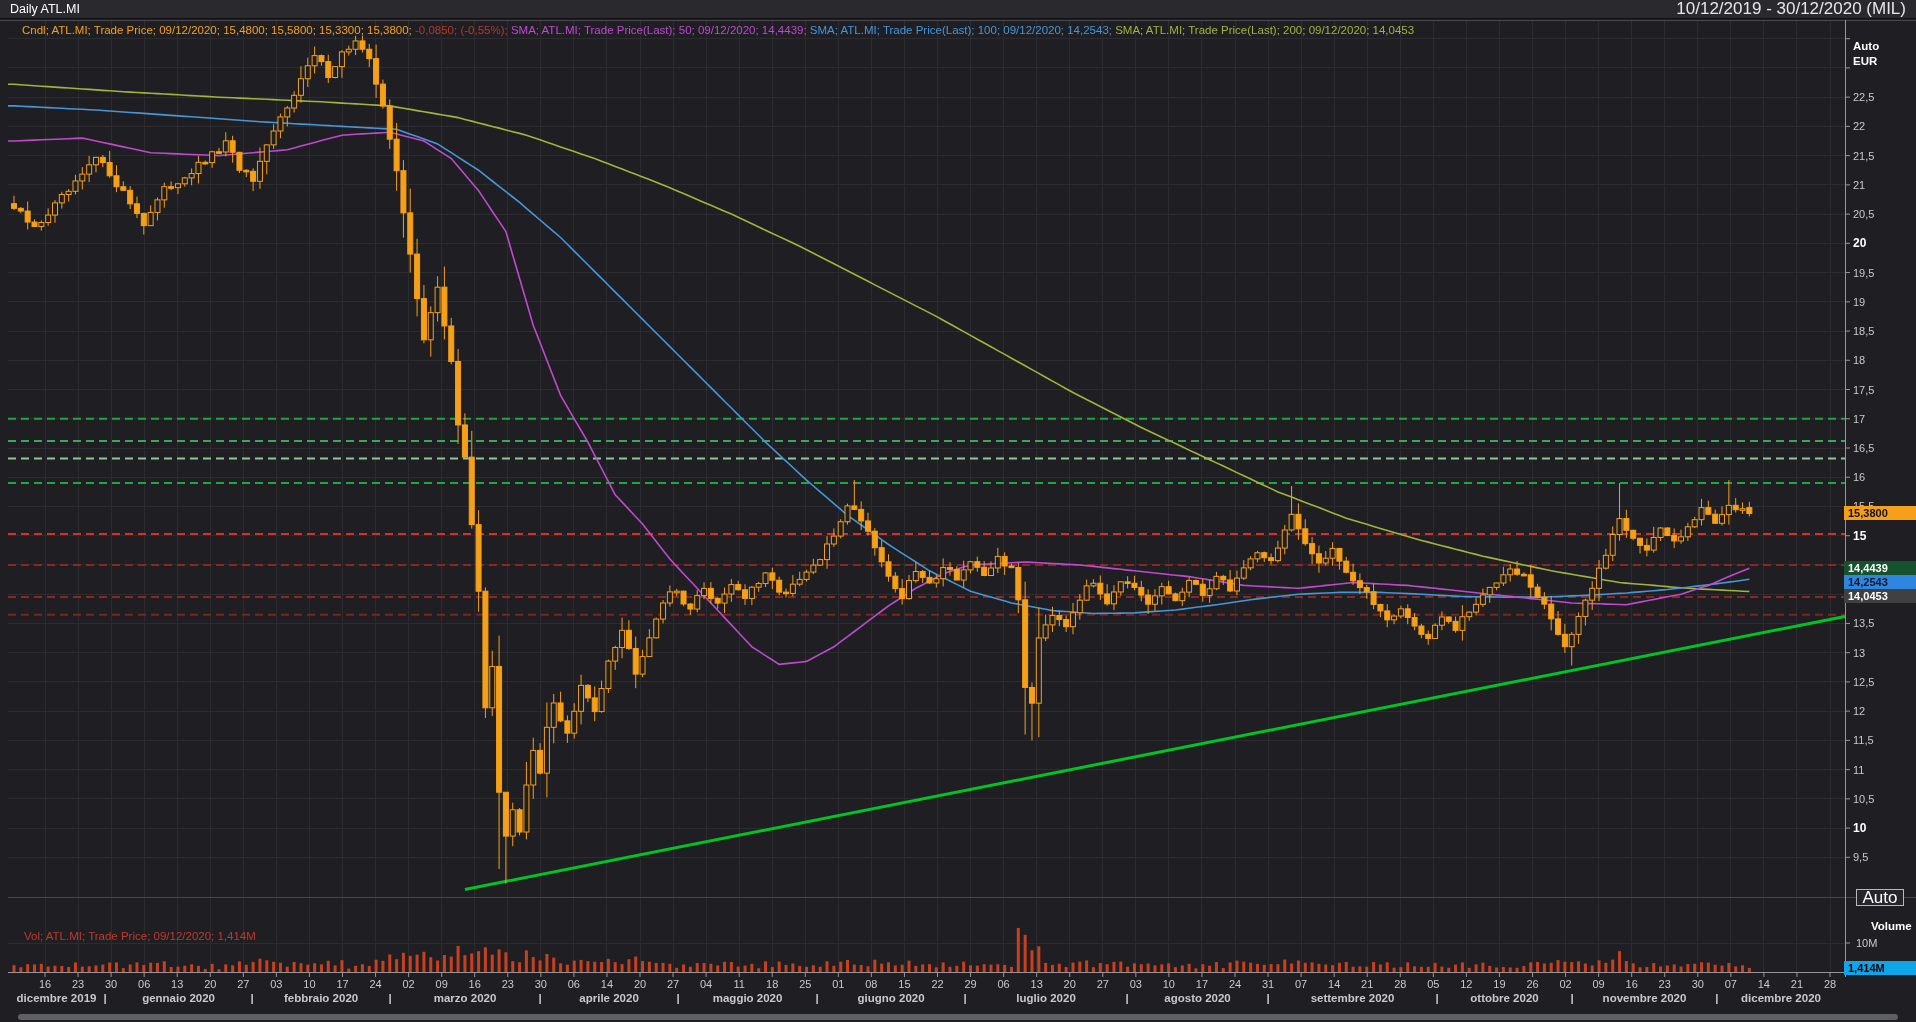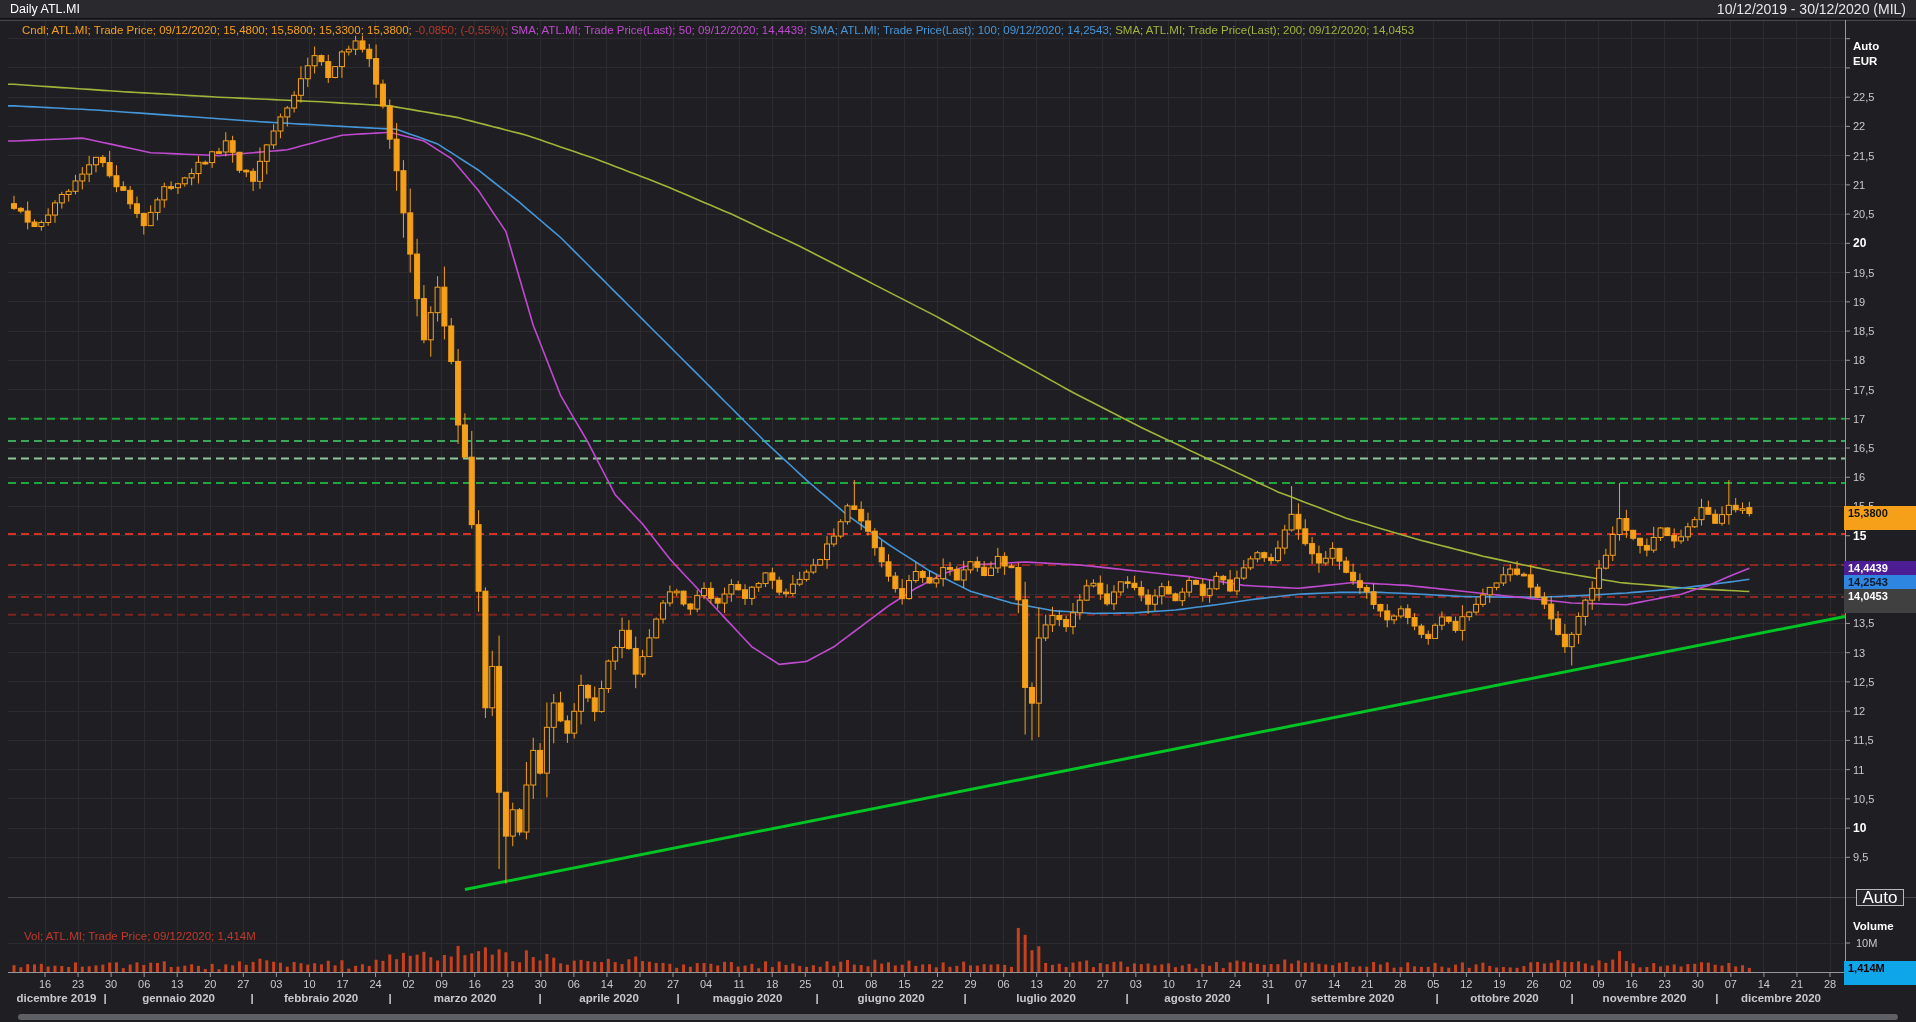--- a/index.html
+++ b/index.html
@@ -4,25 +4,25 @@
 <style>
   html,body{margin:0;padding:0;background:#141417;}
   body{font-family:"Liberation Sans",sans-serif;}
   #app{position:relative;width:1916px;height:1022px;overflow:hidden;background:#1f1f23;}
   #chart{position:absolute;left:0;top:0;z-index:1;}
   svg text{font-family:"Liberation Sans",sans-serif;}
   .titlebar{position:absolute;left:0;top:0;width:1916px;height:19px;background:#2a2a2e;
     border-bottom:1px solid #121215;display:flex;justify-content:space-between;align-items:center;
     padding:0 10px;box-sizing:border-box;z-index:6;}
   .title{color:#ffffff;font-size:12.5px;font-weight:normal;}
-  .daterange{color:#e6e6e8;font-size:14px;}
+  .daterange{color:#e6e6e8;font-size:17px;}
   .legend{position:absolute;left:22px;top:24px;font-size:11.5px;white-space:nowrap;z-index:4;letter-spacing:0;}
   .vol-legend{position:absolute;left:24px;top:908px;font-size:11.5px;white-space:nowrap;z-index:4;}
   .axis-head{position:absolute;left:1853px;color:#ffffff;font-weight:bold;font-size:11.5px;z-index:4;}
-  .marker{position:absolute;left:1844px;width:72px;height:24px;font-size:11px;font-weight:bold;
+  .marker{position:absolute;left:1844px;width:72px;height:14px;font-size:11px;font-weight:bold;
     line-height:14px;padding-left:4px;box-sizing:border-box;z-index:5;}
   .auto-btn{position:absolute;left:1856px;top:889px;width:46px;height:15px;border:1px solid #b8b8bc;
     background:#26262a;color:#ffffff;font-size:17px;line-height:15px;text-align:center;z-index:5;cursor:pointer;}
   .vol-tick{position:absolute;left:1856px;top:937px;color:#c9c9cd;font-size:11px;z-index:4;}
   .scrollbar{position:absolute;left:18px;top:1014px;width:1880px;height:6px;background:#5f5f66;
     border-radius:3px;z-index:4;}
 </style>
 </head>
 <body>
 
@@ -1112,24 +1112,24 @@
   <div class="legend">
     <span id="leg-cndl" style="color: rgb(245, 160, 24);">Cndl; ATL.MI; Trade Price; 09/12/2020; 15,4800; 15,5800; 15,3300; 15,3800; </span><span id="leg-chg" style="color: rgb(176, 58, 46);">-0,0850; (-0,55%); </span><span id="leg-s50" style="color: rgb(191, 73, 207);">SMA; ATL.MI; Trade Price(Last); 50; 09/12/2020; 14,4439; </span><span id="leg-s100" style="color: rgb(69, 150, 217);">SMA; ATL.MI; Trade Price(Last); 100; 09/12/2020; 14,2543; </span><span id="leg-s200" style="color: rgb(160, 180, 58);">SMA; ATL.MI; Trade Price(Last); 200; 09/12/2020; 14,0453</span>
   </div>
 
   <div class="vol-legend" id="vol-legend" style="color: rgb(192, 57, 43); margin-top: 22px;">Vol; ATL.MI; Trade Price; 09/12/2020; 1,414M</div>
 
   <div class="axis-head" style="top:40px;">Auto</div>
   <div class="axis-head" style="top:55px;">EUR</div>
 
   <div class="marker" id="mk-last" style="top: 506px; background: rgb(245, 160, 24); color: rgb(20, 20, 20);">15,3800</div>
-  <div class="marker" id="mk-s50" style="top: 561px; background: #4c1d95; color: rgb(255, 255, 255);">14,4439</div>
+  <div class="marker" id="mk-s50" style="top: 561px; background: #14532d; color: rgb(255, 255, 255);">14,4439</div>
   <div class="marker" id="mk-s100" style="top: 575px; background: rgb(47, 134, 224); color: rgb(14, 26, 46);">14,2543</div>
   <div class="marker" id="mk-s200" style="top: 589px; background: #404040; color: rgb(255, 255, 255);">14,0453</div>
 
   <div class="auto-btn">Auto</div>
 
-  <div class="axis-head" style="top:920px;">Volume</div>
+  <div class="axis-head" style="top:920px;margin-left:18px;">Volume</div>
   <div class="vol-tick">10M</div>
   <div class="marker" id="mk-vol" style="top: 961px; background: #0ea5e9; color: rgb(20, 0, 0);">1,414M</div>
 
   <div class="scrollbar"></div>
 </div>
 
 </body></html>

